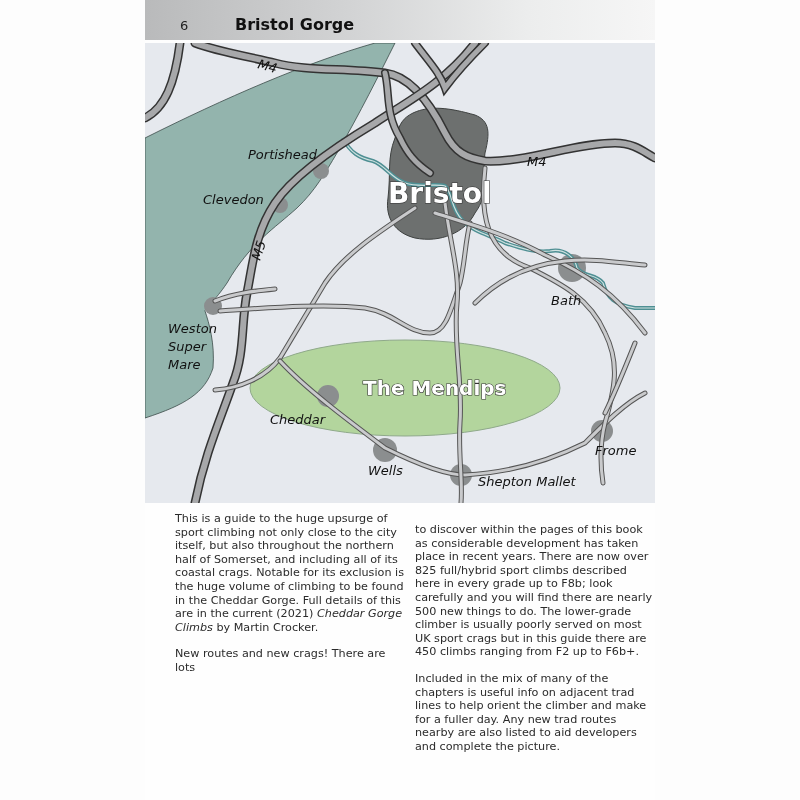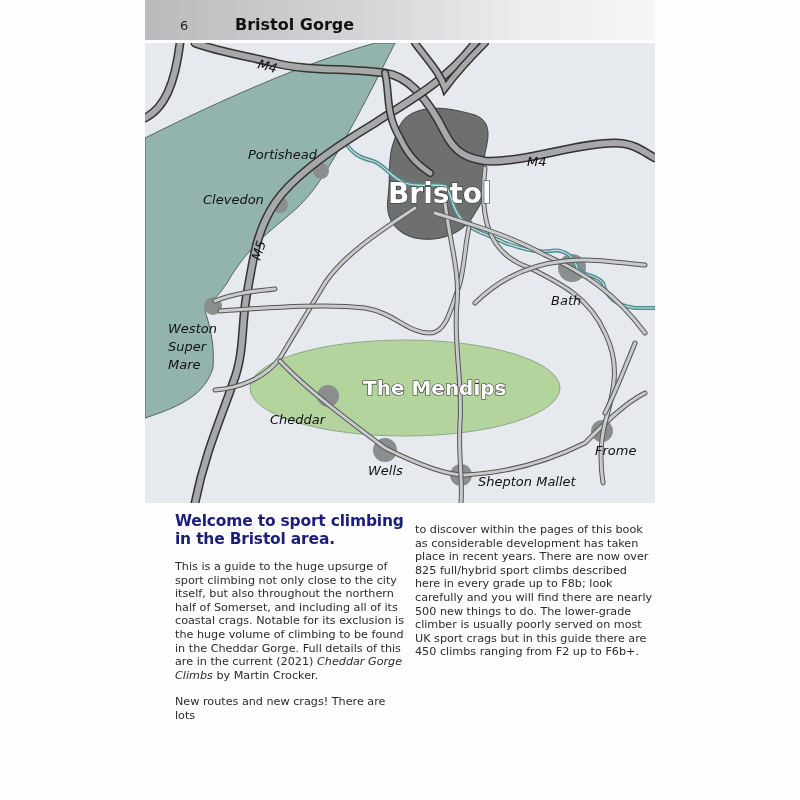--- a/index.html
+++ b/index.html
@@ -99,21 +99,21 @@
       <text class="lbl" x="125" y="381">Cheddar</text>
       <text class="lbl" x="223" y="432">Wells</text>
       <text class="lbl" x="333" y="443">Shepton Mallet</text>
       <text class="lbl" x="450" y="412">Frome</text>
       <text class="big" x="243" y="160" font-size="28">Bristol</text>
       <text class="big" x="218" y="352" font-size="20">The Mendips</text>
     </svg>
   </div>
 
   <div class="text col1">
-    <h2 class="heading">Welcome to sport climbing in the Bristol area.</h2>
     <p class="para"><span>This is a guide to the huge upsurge of sport climbing not only close to the city itself, but also throughout the northern half of Somerset, and including all of its coastal crags. Notable for its exclusion is the huge volume of climbing to be found in the Cheddar Gorge. Full details of this are in the current (2021) </span><i>Cheddar Gorge Climbs</i><span> by Martin Crocker.</span></p>
     <p class="para">New routes and new crags! There are lots</p>
   </div>
 
   <div class="text col2">
     <p class="para">to discover within the pages of this book as considerable development has taken place in recent years. There are now over 825 full/hybrid sport climbs described here in every grade up to F8b; look carefully and you will find there are nearly 500 new things to do. The lower-grade climber is usually poorly served on most UK sport crags but in this guide there are 450 climbs ranging from F2 up to F6b+.</p>
+    <p class="para">Included in the mix of many of the chapters is useful info on adjacent trad lines to help orient the climber and make for a fuller day. Any new trad routes nearby are also listed to aid developers and complete the picture.</p>
   </div>
 </div>
 
 </body></html>

